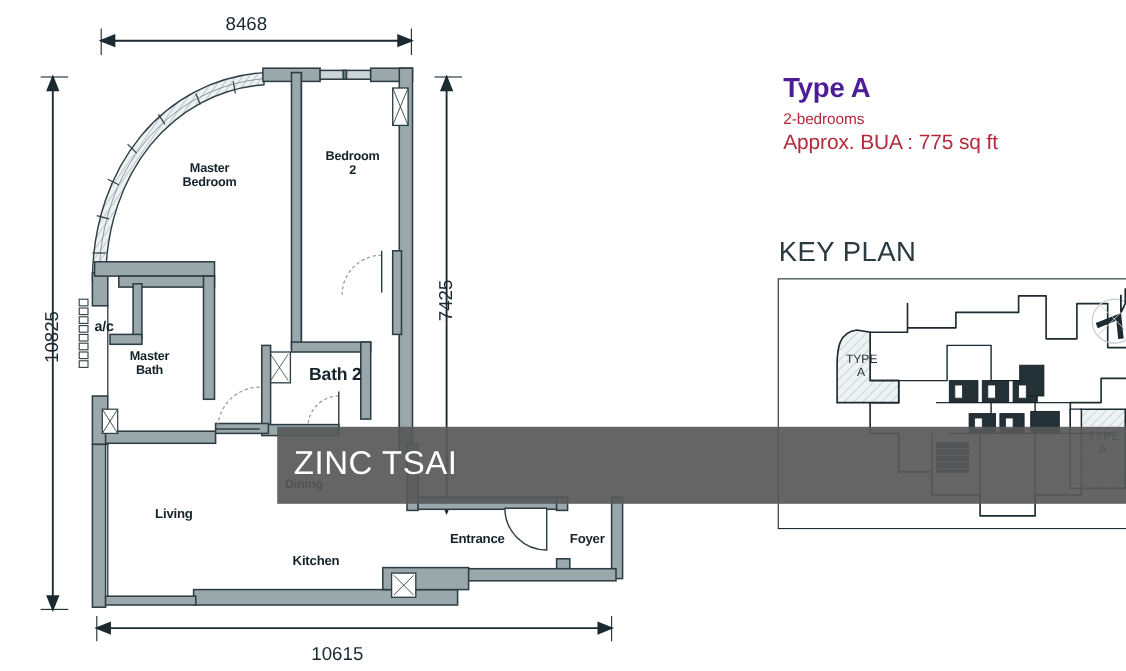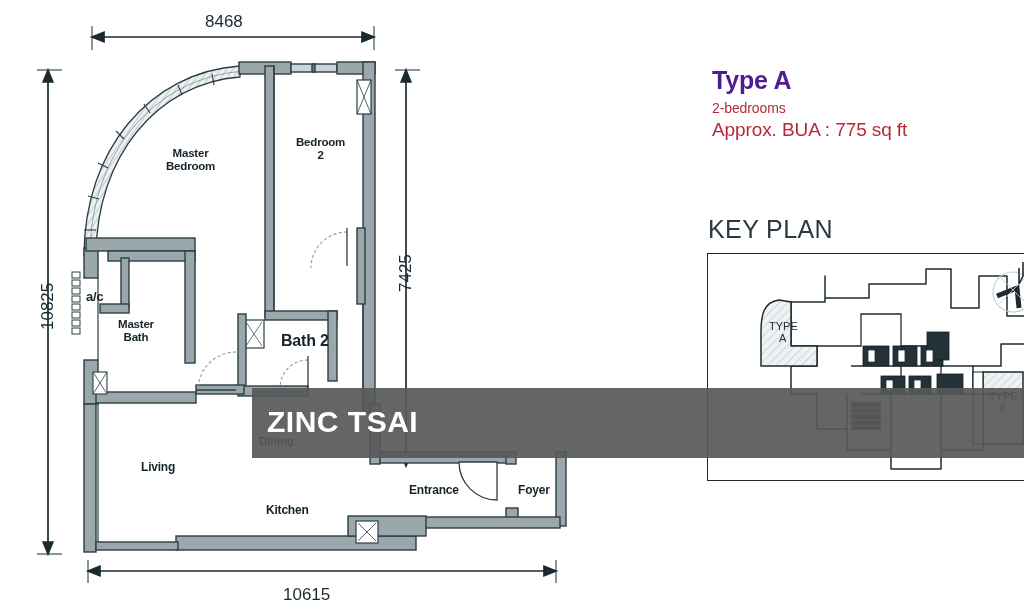--- a/index.html
+++ b/index.html
@@ -73,21 +73,21 @@
 
   
   #watermark-bar {
     position: absolute; left: 252px; top: 388px;
     width: 772px; height: 70px;
     background: #585858;
     opacity: 0.92;
   }
   #watermark-text {
     position: absolute; left: 267px; top: 405px;
-    font-size: 30px; font-weight: bold; color: #ffffff;
+    font-size: 30px; font-weight: normal; color: #ffffff;
     letter-spacing: 0.5px;
   }
   #brand-group {
     position: absolute; left: 762px; top: 402px;
     display: flex; align-items: center; gap: 10px;
   }
   #brand-text {
     font-size: 29px; font-weight: bold; color: #ffffff;
     letter-spacing: -0.2px;
   }

